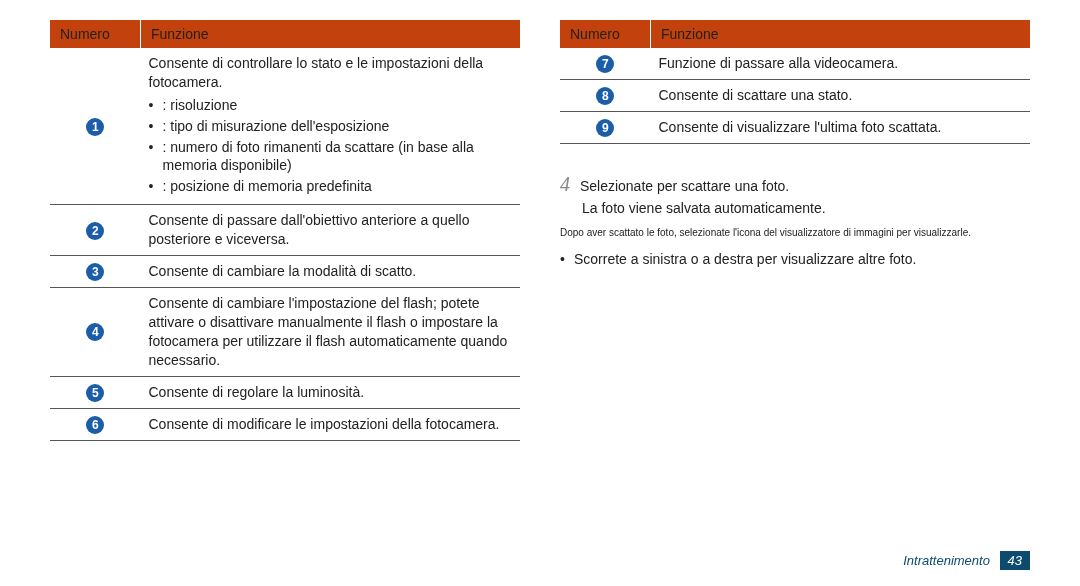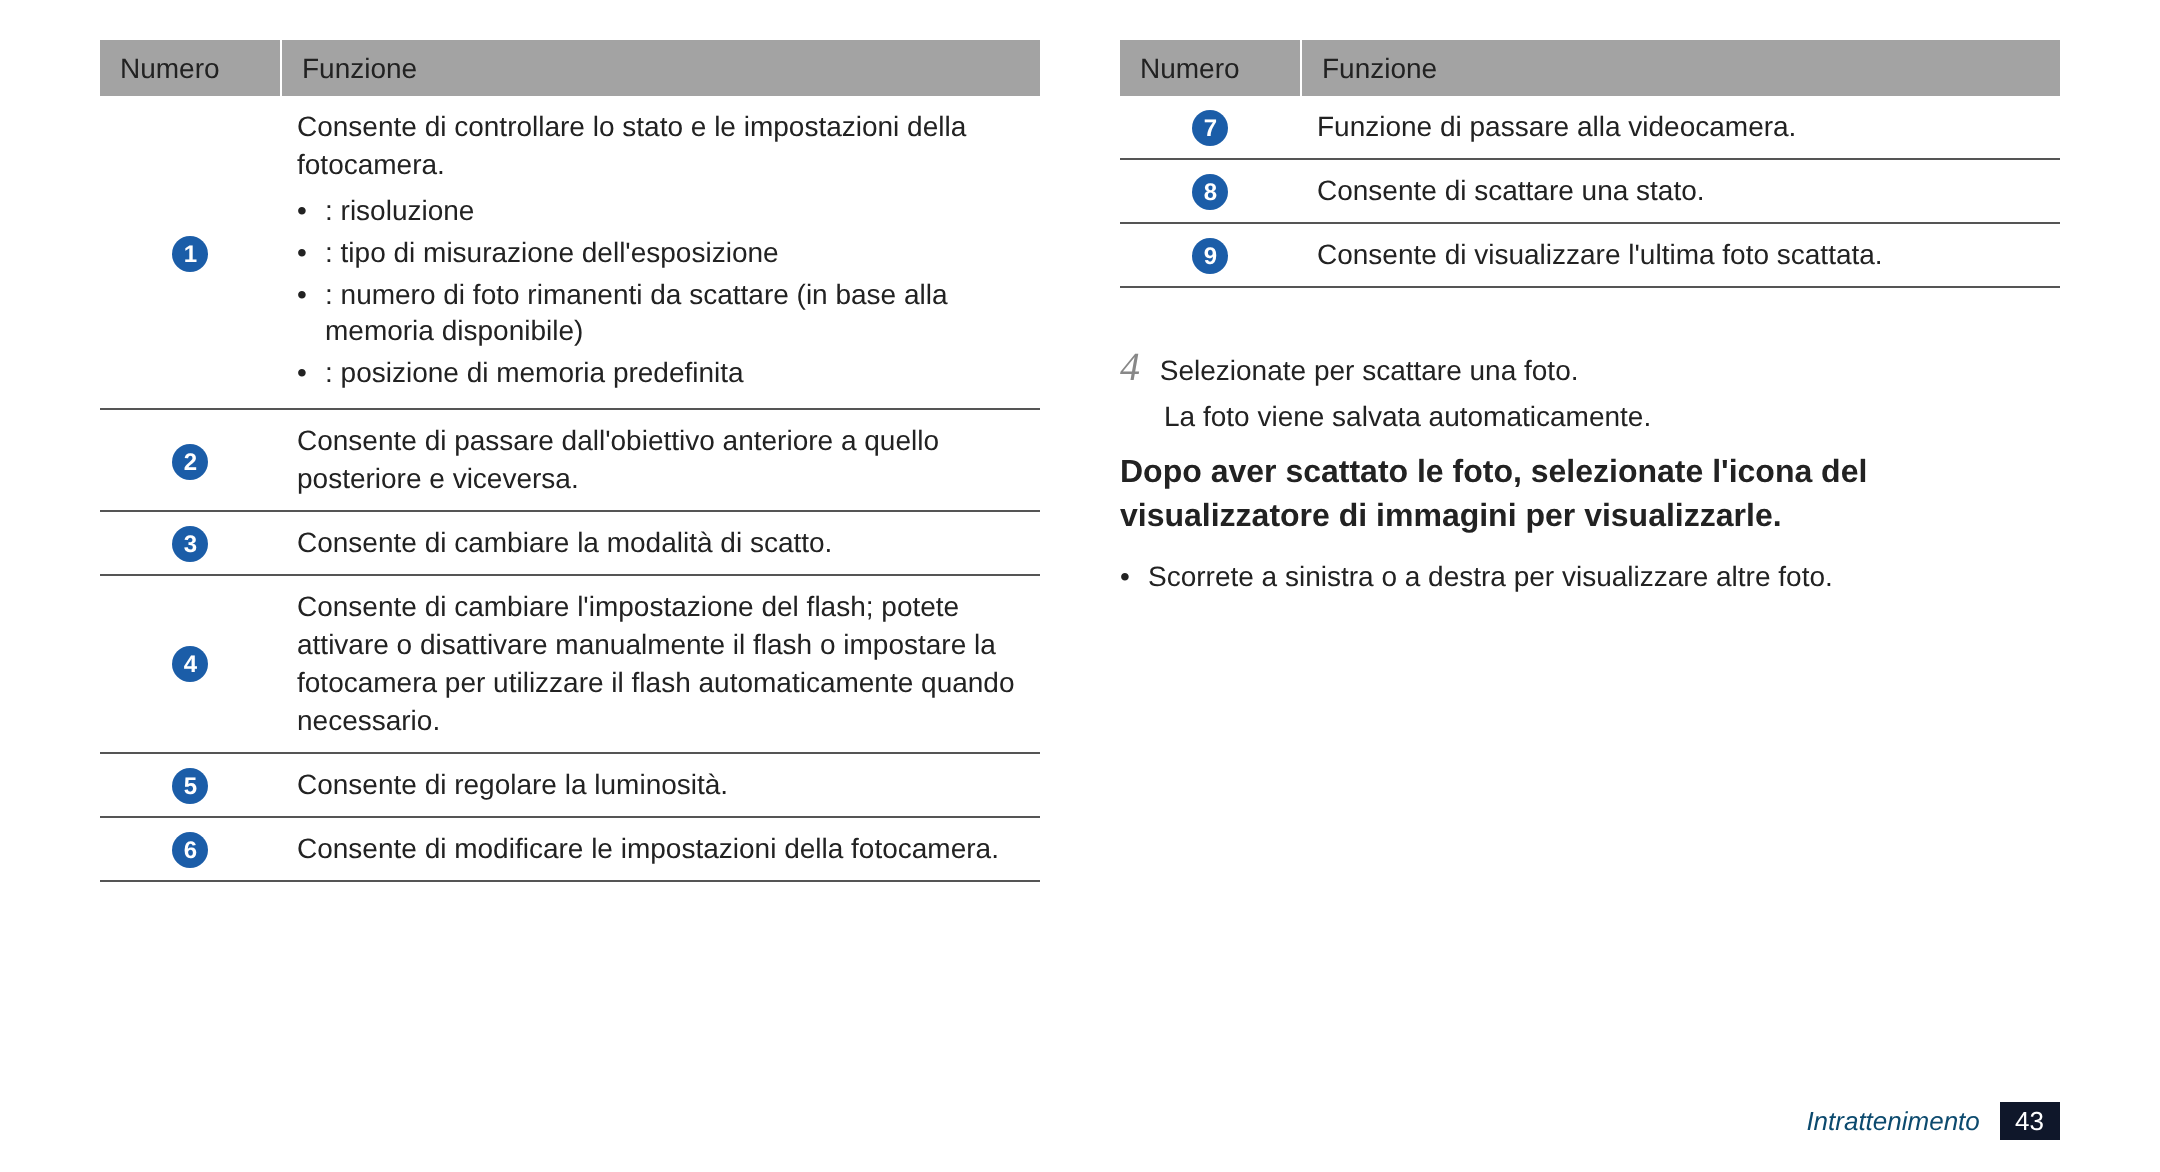--- a/index.html
+++ b/index.html
@@ -21,21 +21,21 @@
   }
   .column {
     flex: 1;
     min-width: 0;
   }
   table {
     border-collapse: collapse;
     width: 100%;
   }
   th {
-    background: #a3a3a3;
+    background: #c2410c;
     font-weight: normal;
     text-align: left;
     padding: 6px 10px;
     font-size: 14px;
   }
   th.num-col {
     width: 70px;
     border-right: 1px solid #fff;
   }
   td {
@@ -88,23 +88,22 @@
     color: #888;
     margin-right: 6px;
     font-family: Georgia, serif;
   }
   .subtext {
     margin: 2px 0 10px 22px;
     font-size: 14px;
   }
   .paragraph {
     margin: 6px 0 10px 0;
-    font-size: 16px;
+    font-size: 10px;
     line-height: 1.35;
-    font-weight: bold;
   }
   ul.outer-list {
     list-style: none;
     padding: 0;
     margin: 6px 0 12px 0;
   }
   ul.outer-list > li {
     position: relative;
     padding-left: 14px;
     margin: 6px 0;
@@ -123,23 +122,24 @@
     font-size: 13px;
   }
   .footer-label {
     font-style: italic;
     color: #0c4a6e;
     margin-right: 6px;
     margin-left: 24px;
   }
   .footer-page {
     display: inline-block;
-    background: #0f172a;
+    background: #0c4a6e;
     color: #fff;
     padding: 2px 8px;
+    font-style: italic;
     font-size: 13px;
   }
   .bold { font-weight: bold; }
 </style>
 </head>
 <body>
 
 <div class="page">
 
   <div class="column">

